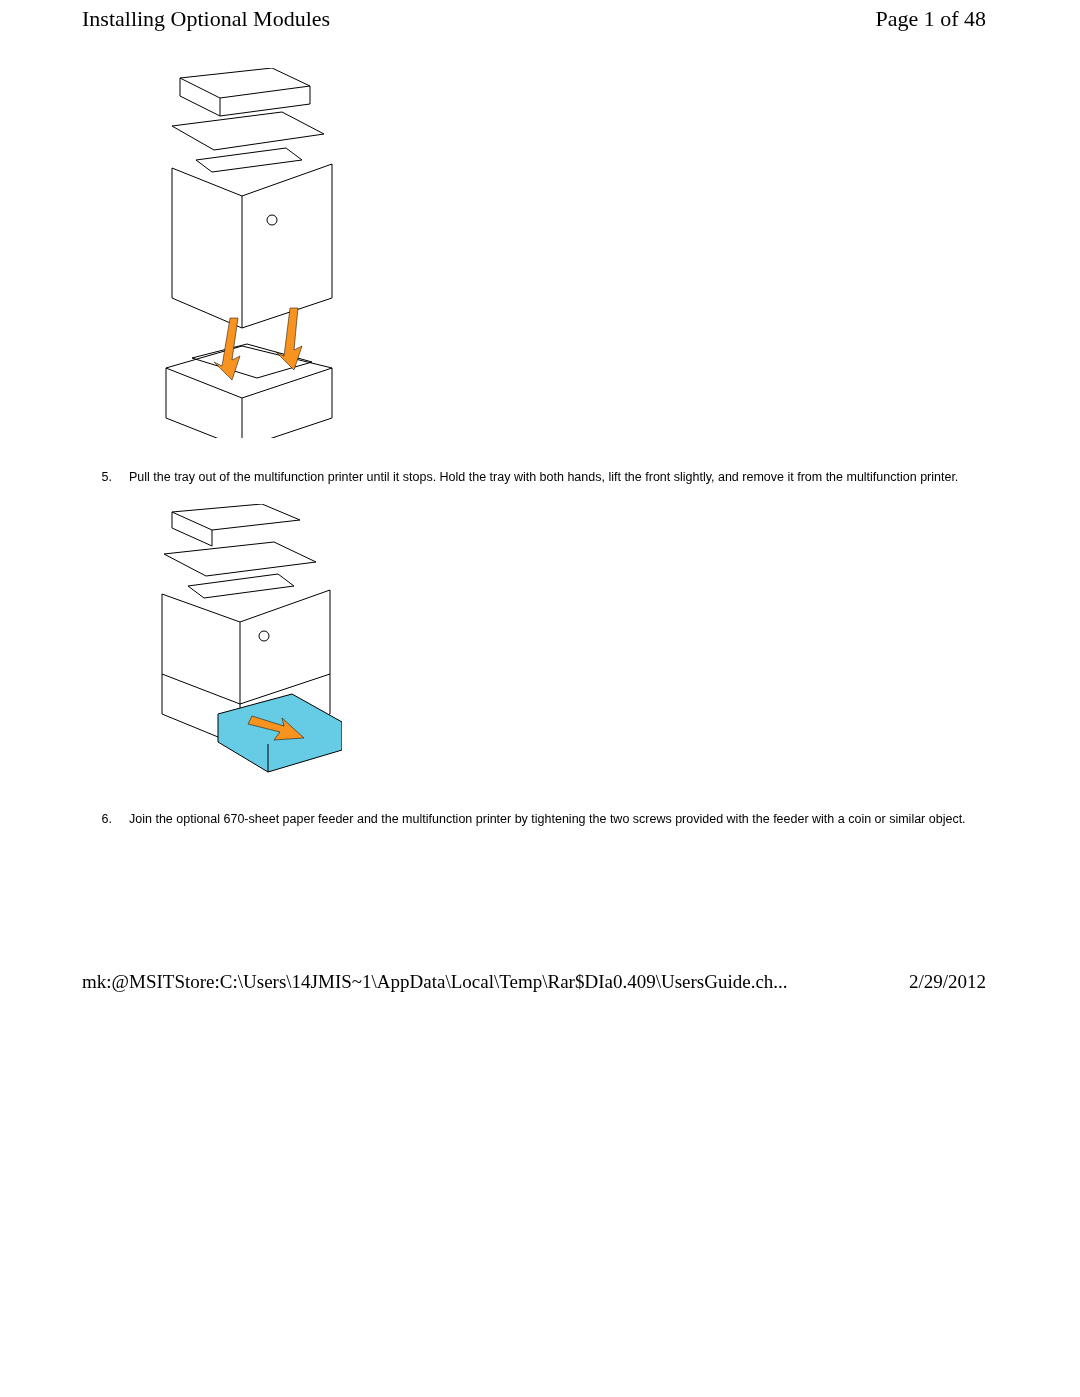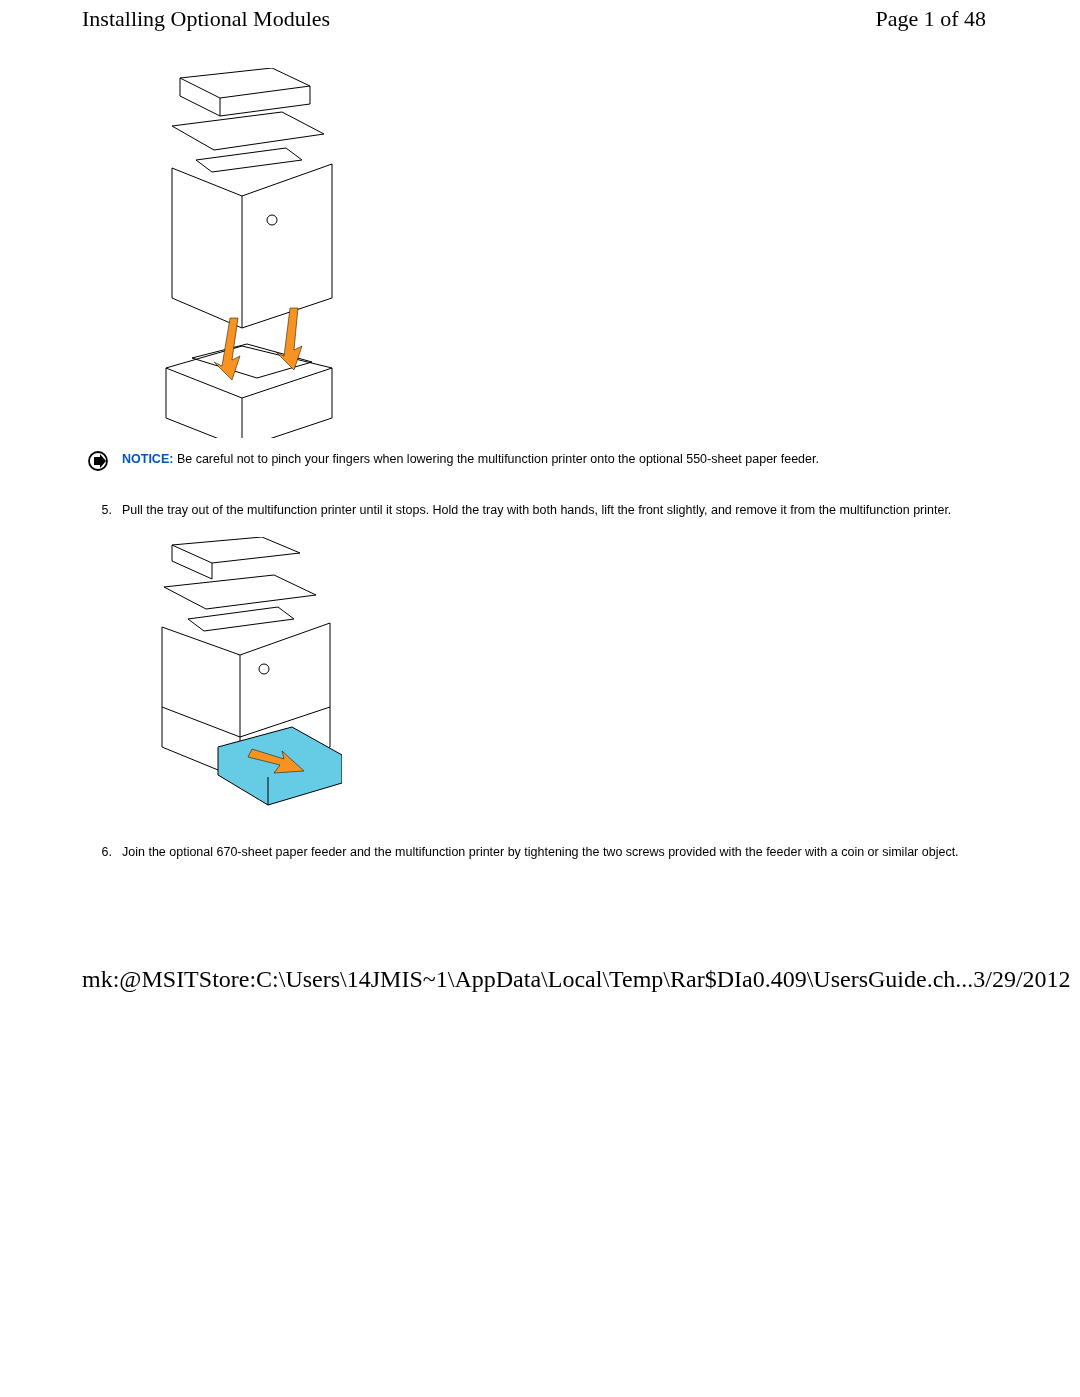--- a/index.html
+++ b/index.html
@@ -73,41 +73,42 @@
     display: flex;
     gap: 10px;
   }
   .step-num {
     width: 30px;
     text-align: right;
     flex: 0 0 30px;
   }
   .step-text {
     flex: 1;
+    margin-left: 7px;
   }
 
   
   .fig2 {
     position: relative;
     width: 210px;
     height: 280px;
     margin-left: 50px;
     margin-top: 18px;
   }
   .fig2 svg { position: absolute; inset: 0; }
 
   
   .footer {
     position: absolute;
     bottom: 24px;
     left: 82px;
     right: 94px;
     display: flex;
     justify-content: space-between;
-    font-size: 24px;
+    font-size: 19px;
   }
 </style>
 </head>
 <body>
 
 <div class="page">
 
   <div class="header">
     <span>Installing Optional Modules</span>
     <span>Page 1 of 48</span>
@@ -142,32 +143,20 @@
           <path d="M60 290 L115 276 L180 294 L125 310 Z"></path>
         </g>
 
         <g fill="#f7931e" stroke="#000" stroke-width="0.5">
           <path d="M98 250 L90 298 L82 294 L100 312 L108 288 L100 292 L106 250 Z"></path>
           <path d="M158 240 L152 288 L144 284 L162 302 L170 278 L162 282 L166 240 Z"></path>
         </g>
       </svg>
     </div>
 
-    <div class="notice">
-      <span class="notice-icon">
-        <svg viewBox="0 0 20 20">
-          <circle cx="10" cy="10" r="9" fill="none" stroke="#000" stroke-width="1.8"></circle>
-          <path d="M6 6 L12 6 L12 3 L18 10 L12 17 L12 14 L6 14 Z" fill="#000"></path>
-        </svg>
-      </span>
-      <span>
-        <span class="notice-label">NOTICE:</span>
-        <span class="notice-text">Be careful not to pinch your fingers when lowering the multifunction printer onto the optional 550-sheet paper feeder.</span>
-      </span>
-    </div>
 
     <div class="steps">
       <div class="step">
         <span class="step-num">5.</span>
         <span class="step-text">Pull the tray out of the multifunction printer until it stops. Hold the tray with both hands, lift the front slightly, and remove it from the multifunction printer.</span>
       </div>
     </div>
 
     <div class="fig2">
       <svg viewBox="0 0 210 280">
@@ -203,16 +192,16 @@
       <div class="step">
         <span class="step-num">6.</span>
         <span class="step-text">Join the optional 670-sheet paper feeder and the multifunction printer by tightening the two screws provided with the feeder with a coin or similar object.</span>
       </div>
     </div>
 
   </div>
 
   <div class="footer">
     <span>mk:@MSITStore:C:\Users\14JMIS~1\AppData\Local\Temp\Rar$DIa0.409\UsersGuide.ch...</span>
-    <span>3/29/2012</span>
+    <span>2/29/2012</span>
   </div>
 
 </div>
 
 </body></html>

